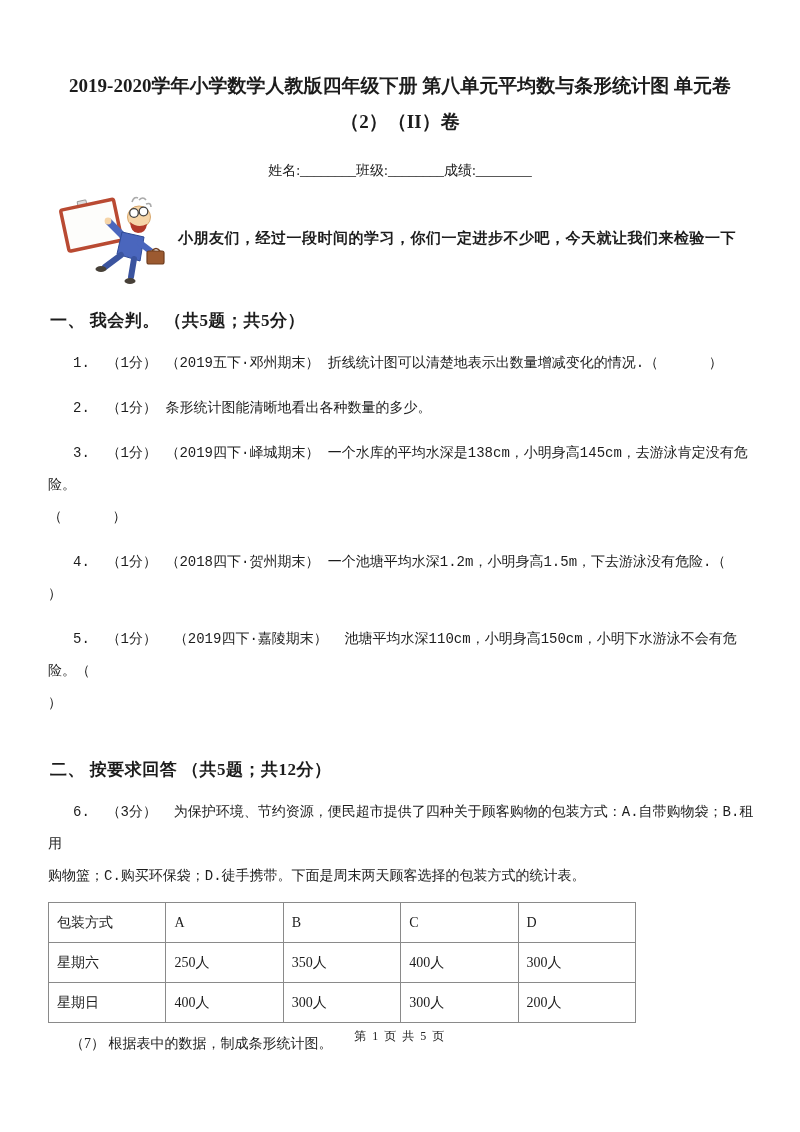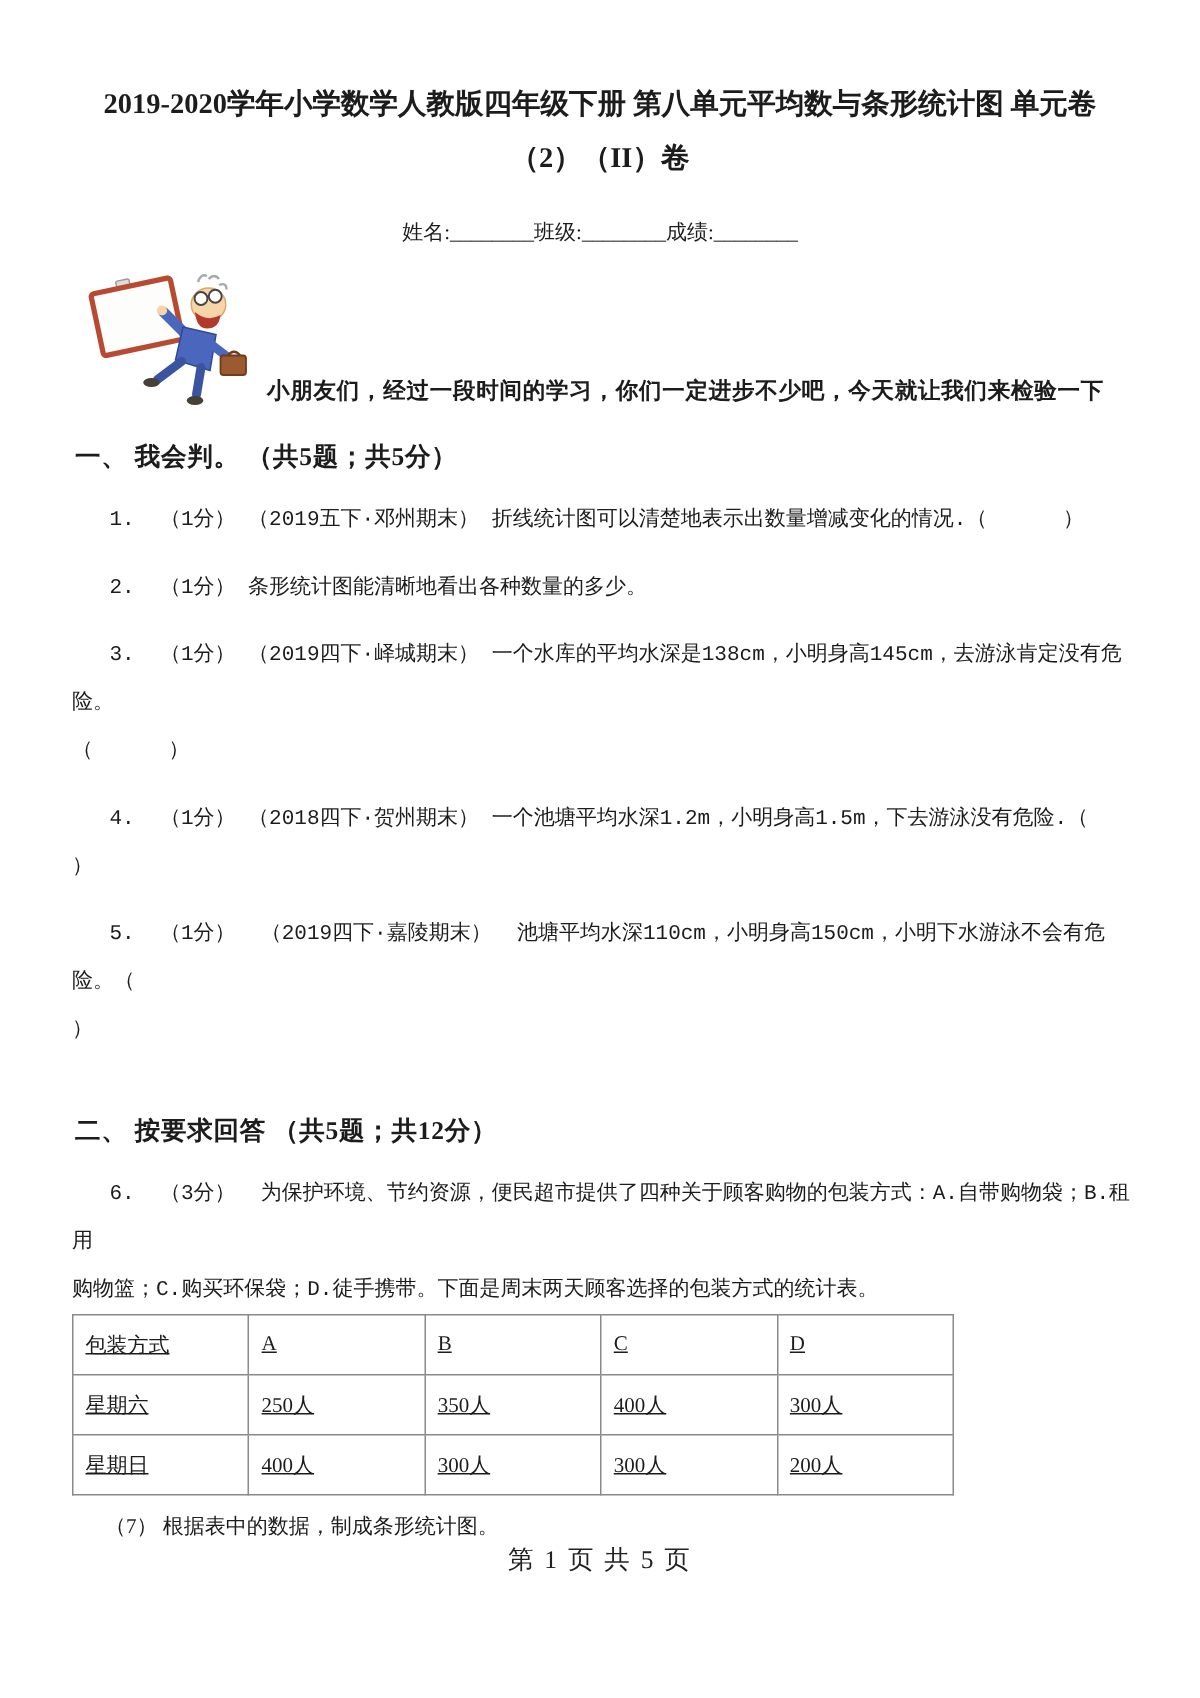--- a/index.html
+++ b/index.html
@@ -1,51 +1,51 @@
 <!DOCTYPE html>
 <html><head>
 <meta charset="utf-8">
 <style>
   html,body { margin:0; padding:0; background:#fff; }
   .page {
     position:relative; width:800px; height:1132px; background:#ffffff;
     font-family:"Liberation Serif","DejaVu Serif",serif; color:#1c1c1c;
     overflow:hidden;
   }
-  .doc-title { padding-top:52px; text-align:center; font-weight:700; font-size:19px; }
+  .doc-title { padding-top:68px; text-align:center; font-weight:700; font-size:19px; }
   .doc-title .tl { display:block; line-height:36px; }
 
   .fields-row {
     display:flex; justify-content:center; 
     margin-top:22px; font-size:14px;
   }
   .field { white-space:pre; }
 
-  .intro-row { display:flex; align-items:flex-end; margin:10px 44px 10px 56px; height:102px; }
+  .intro-row { display:flex; align-items:center; margin:10px 44px 10px 56px; height:102px; }
   .mascot { width:116px; height:98px; flex:none; }
   .intro-text { font-size:15px; font-weight:600; margin-left:6px; padding-bottom:6px; letter-spacing:.5px; }
 
   .content { margin:0 44px 0 48px; }
   .sec-heading { font-size:17px; font-weight:700; line-height:26px; margin:18px 0 0 2px; letter-spacing:.5px; }
   .q {
     font-size:14px; line-height:32px; margin:13px 0 0 0;
     text-indent:25px; white-space:pre-wrap;font-family:Liberation Mono, monospace;
   }
   .data-table {
-    border-collapse:collapse; table-layout:fixed; width:588px; text-decoration:underline;
+    border-collapse:collapse; table-layout:fixed; width:588px; margin-top:10px;
   }
   .data-table td {
     border:1px solid #8a8a8a; height:39px; padding:0 4px 0 8px;
     font-size:14px; font-weight:400; text-align:left; vertical-align:middle;
   }
   .sub-q { font-size:14px; margin:12px 0 0 0; text-indent:22px; white-space:pre-wrap; }
 
   .footer {
     position:absolute; left:0; right:0; top:1028px; text-align:center;
-    font-size:17px; letter-spacing:1.5px; color:#222;
+    font-size:12px; letter-spacing:1.5px; color:#222;
   }
 </style>
 </head>
 <body>
 
 <div class="page">
 
   <h1 class="doc-title" style="margin:0;">
     <span class="tl">2019-2020学年小学数学人教版四年级下册 第八单元平均数与条形统计图 单元卷</span>
     <span class="tl">（2）（II）卷</span>

